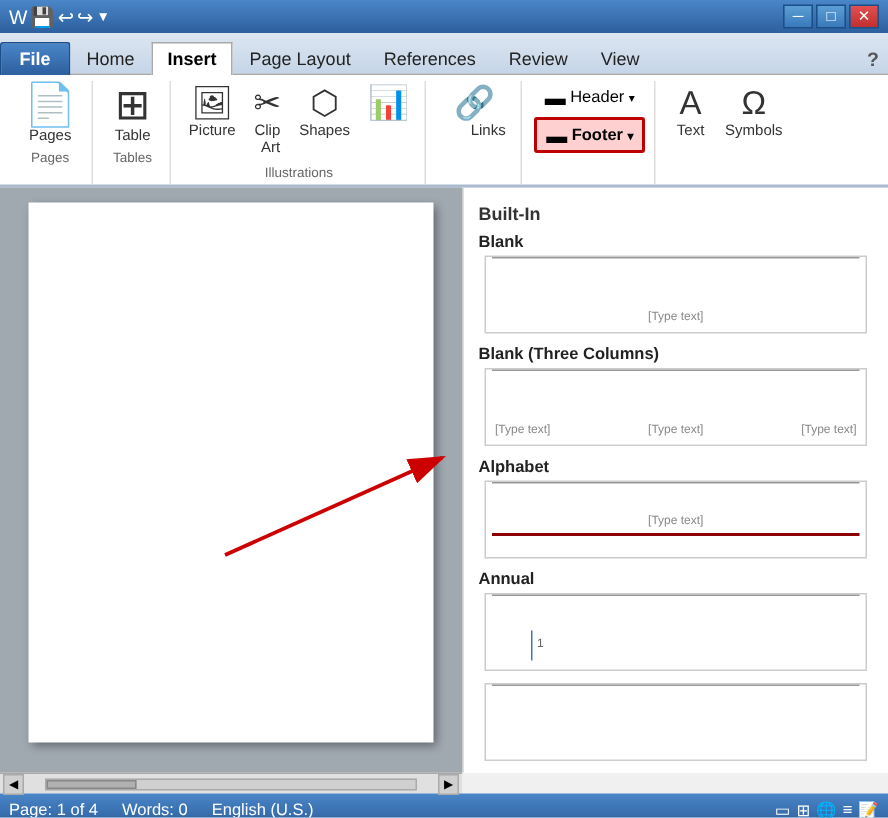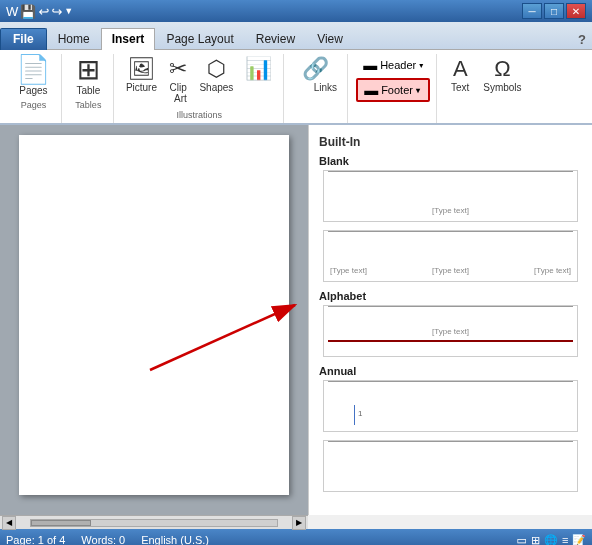--- a/index.html
+++ b/index.html
@@ -299,20 +299,21 @@
     <div class="title-bar-btn">□</div>
     <div class="title-bar-btn close">✕</div>
   </div>
 </div>
 
 <div class="ribbon-tabs">
   <div class="ribbon-tab file">File</div>
   <div class="ribbon-tab">Home</div>
   <div class="ribbon-tab active">Insert</div>
   <div class="ribbon-tab">Page Layout</div>
+  <div class="ribbon-tab">References</div>
   <div class="ribbon-tab">Review</div>
   <div class="ribbon-tab">View</div>
   <div style="flex:1"></div>
   <div style="padding:2px 6px; color:#555; cursor:pointer; font-size:13px; font-weight:bold;">?</div>
 </div>
 
 <div class="ribbon" style="height:75px;">
 
   <div class="ribbon-group">
     <div class="ribbon-btn">
@@ -361,21 +362,21 @@
 
   <div class="ribbon-group" style="min-width:80px;">
     <div class="hf-area">
       <div class="hf-btn header-btn">
         <span style="font-size:14px;">▬</span>
         <span style="font-size:11px;">Header</span>
         <span class="dropdown-arrow">▾</span>
       </div>
       <div class="hf-btn footer-btn">
         <span style="font-size:14px;">▬</span>
-        <span style="font-size:11px; font-weight:normal;">Footer</span>
+        <span style="font-size:11px; font-weight:bold;">Footer</span>
         <span class="dropdown-arrow">▾</span>
       </div>
     </div>
   </div>
 
   <div class="ribbon-group">
     <div style="display:flex; gap:4px;">
       <div class="ribbon-btn">
         <div style="font-size:22px;">A</div>
         <div style="font-size:10px;">Text</div>
@@ -409,20 +410,21 @@
 
     <div class="dropdown-item">
       <div class="dropdown-item-name">Blank</div>
       <div class="footer-preview">
         <div class="footer-preview-line"></div>
         <div class="footer-preview-text center">[Type text]</div>
       </div>
     </div>
 
     <div class="dropdown-item">
+      <div class="dropdown-item-name">Blank (Three Columns)</div>
       <div class="footer-preview">
         <div class="footer-preview-line"></div>
         <div class="footer-preview-text between">
           <span>[Type text]</span>
           <span>[Type text]</span>
           <span>[Type text]</span>
         </div>
       </div>
     </div>
 

